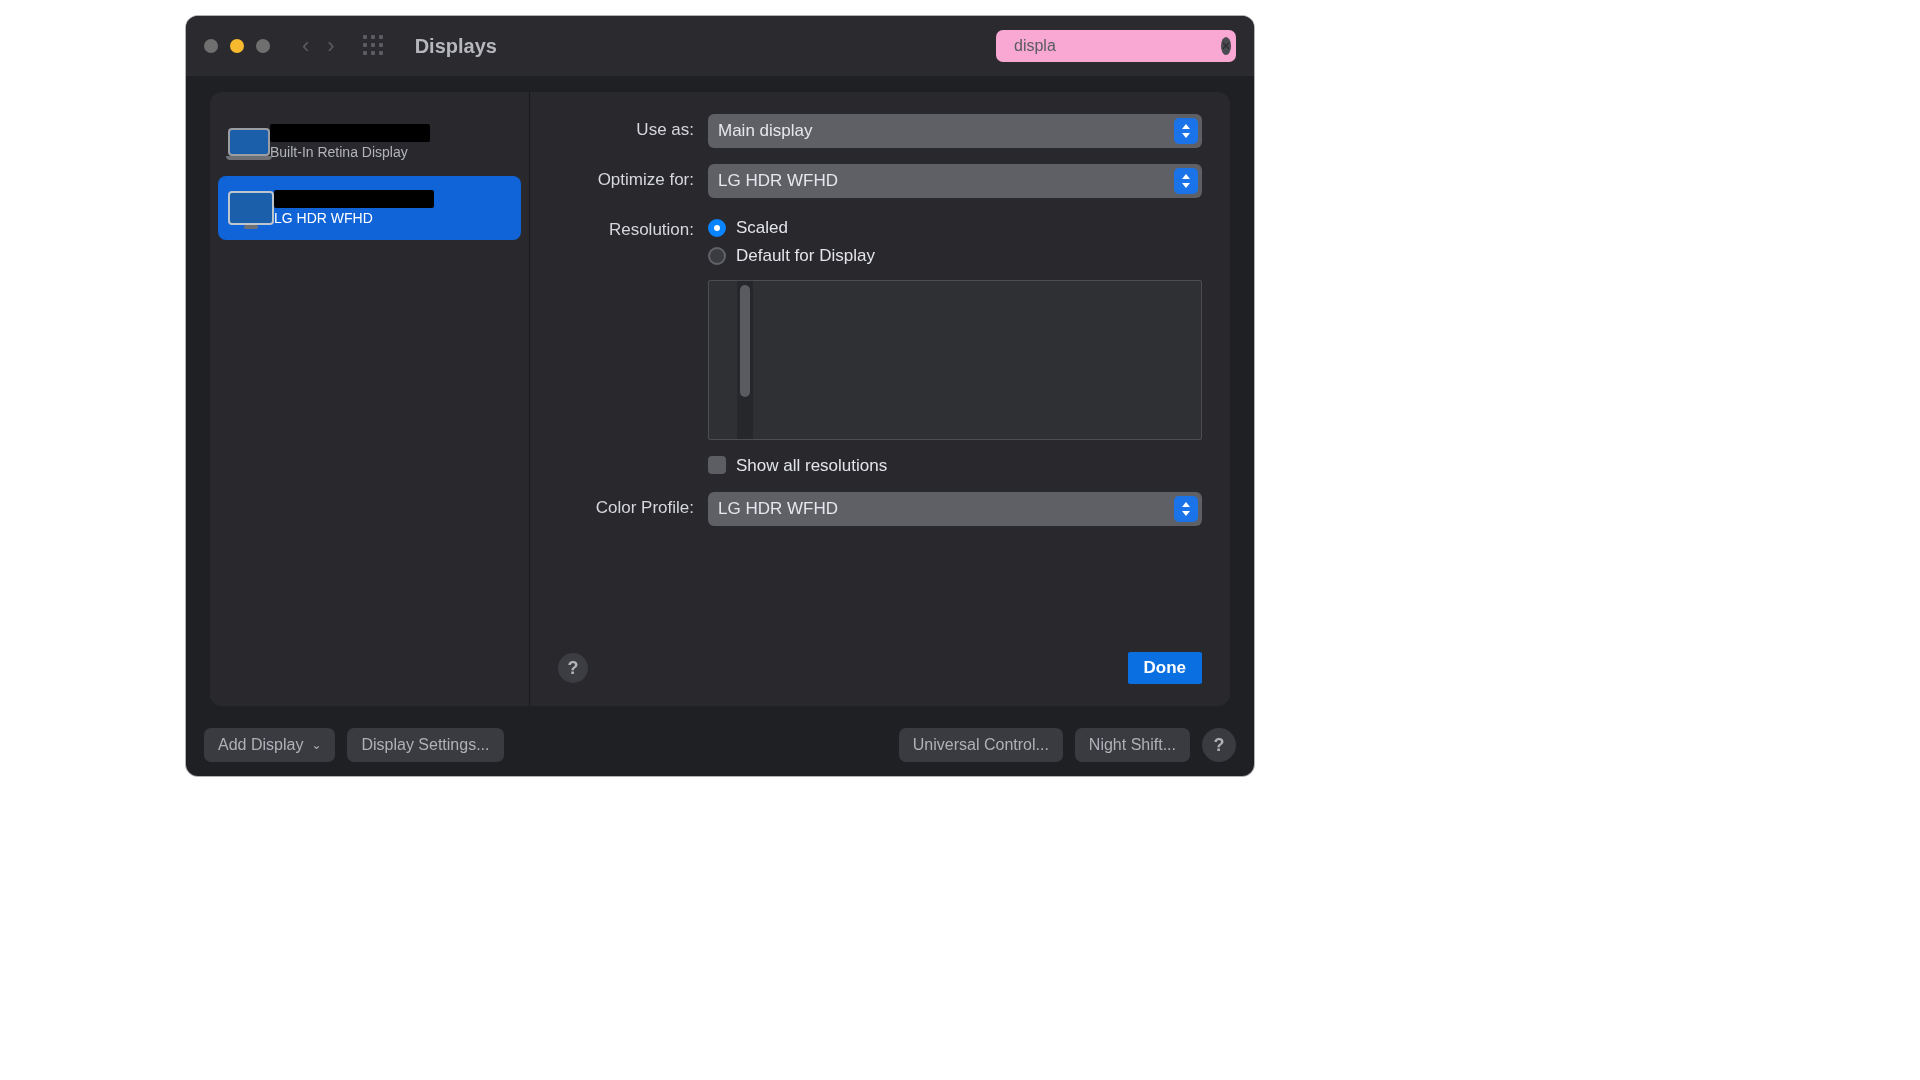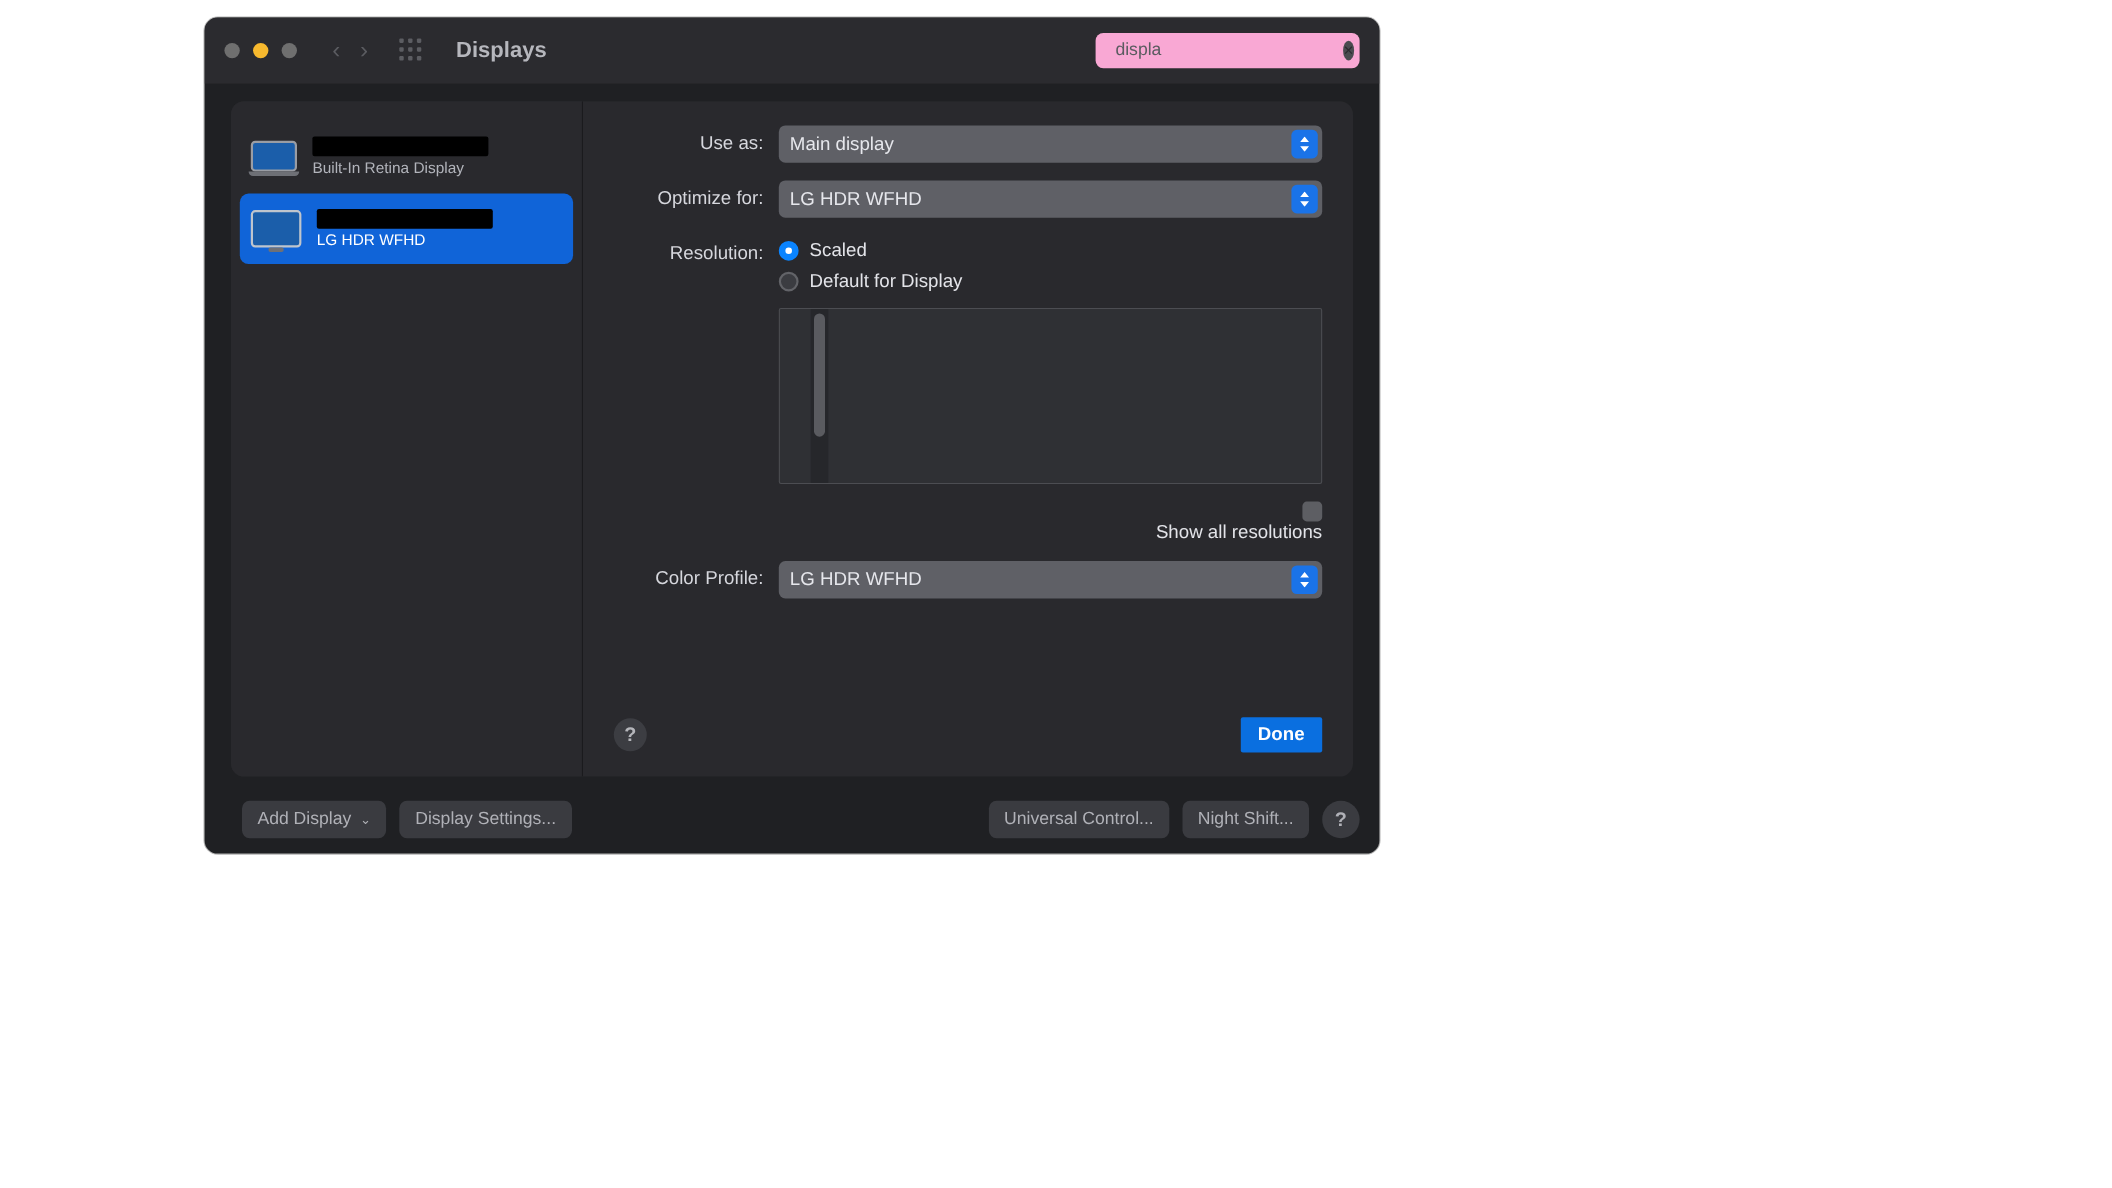--- a/index.html
+++ b/index.html
@@ -76,21 +76,21 @@
       overflow:hidden;
     }
     .sidebar {
       width: 320px;
       background:#29292d;
       border-right:1px solid rgba(0,0,0,.35);
       padding-top: 16px;
     }
     .disp-item {
       margin: 2px 8px; height: 64px;
-      display:flex; align-items:center; gap:14px;
+      display:flex; align-items:center; 
       padding: 6px 10px; border-radius:8px;
       cursor:pointer;
     }
     .disp-item.selected { background:#1064d8; }
     .disp-item .thumb {
       width: 46px; height: 34px;
       border-radius:4px; background:#1b5eaa;
       border:2px solid #bfc5cd;
       position:relative;
     }
@@ -163,21 +163,21 @@
     }
     .res-item.selected { background:#47484d; }
     .res-scroll {
       width:16px; background:#26272b; position:relative;
     }
     .res-thumb {
       position:absolute; top:4px; bottom:42px; left:3px; right:3px;
       background:#5a5b60; border-radius:5px;
     }
 
-    .check-line { display:flex; align-items:flex-end; gap:0; padding-top:16px;flex-direction:column; }
+    .check-line { display:flex; align-items:flex-start; gap:10px; padding-top:16px; }
     .checkbox {
       width:18px;height:18px;border-radius:4px;
       background:#5d5e63;
       cursor:pointer;
     }
     .check-text{ font-size:17px; color:#e3e4e9;}
 
     .footer-row {
       margin-top:auto;
       display:flex; align-items:center;
@@ -191,21 +191,21 @@
     }
     .done-btn {
       margin-left:auto;
       height:32px; padding:0 16px;
       background:#0a6fe0; color:#fff; font-size:17px; font-weight:600;
       border-radius:2px; display:flex; align-items:center;
       cursor:pointer;
     }
 
     .bottom-bar {
-      position:absolute; left:34px; right:18px; bottom:14px;
+      position:absolute; left:18px; right:18px; bottom:14px;
       display:flex; gap:12px;
     }
     .pill {
       height:34px; padding:0 14px;
       background:#3a3b40; color:#b0b1b7;
       border-radius:7px; display:flex; align-items:center; gap:8px;
       font-size:16px; cursor:pointer;
     }
     .pill .chev-dn{ font-size:12px;}
     .spacer { flex:1; }

